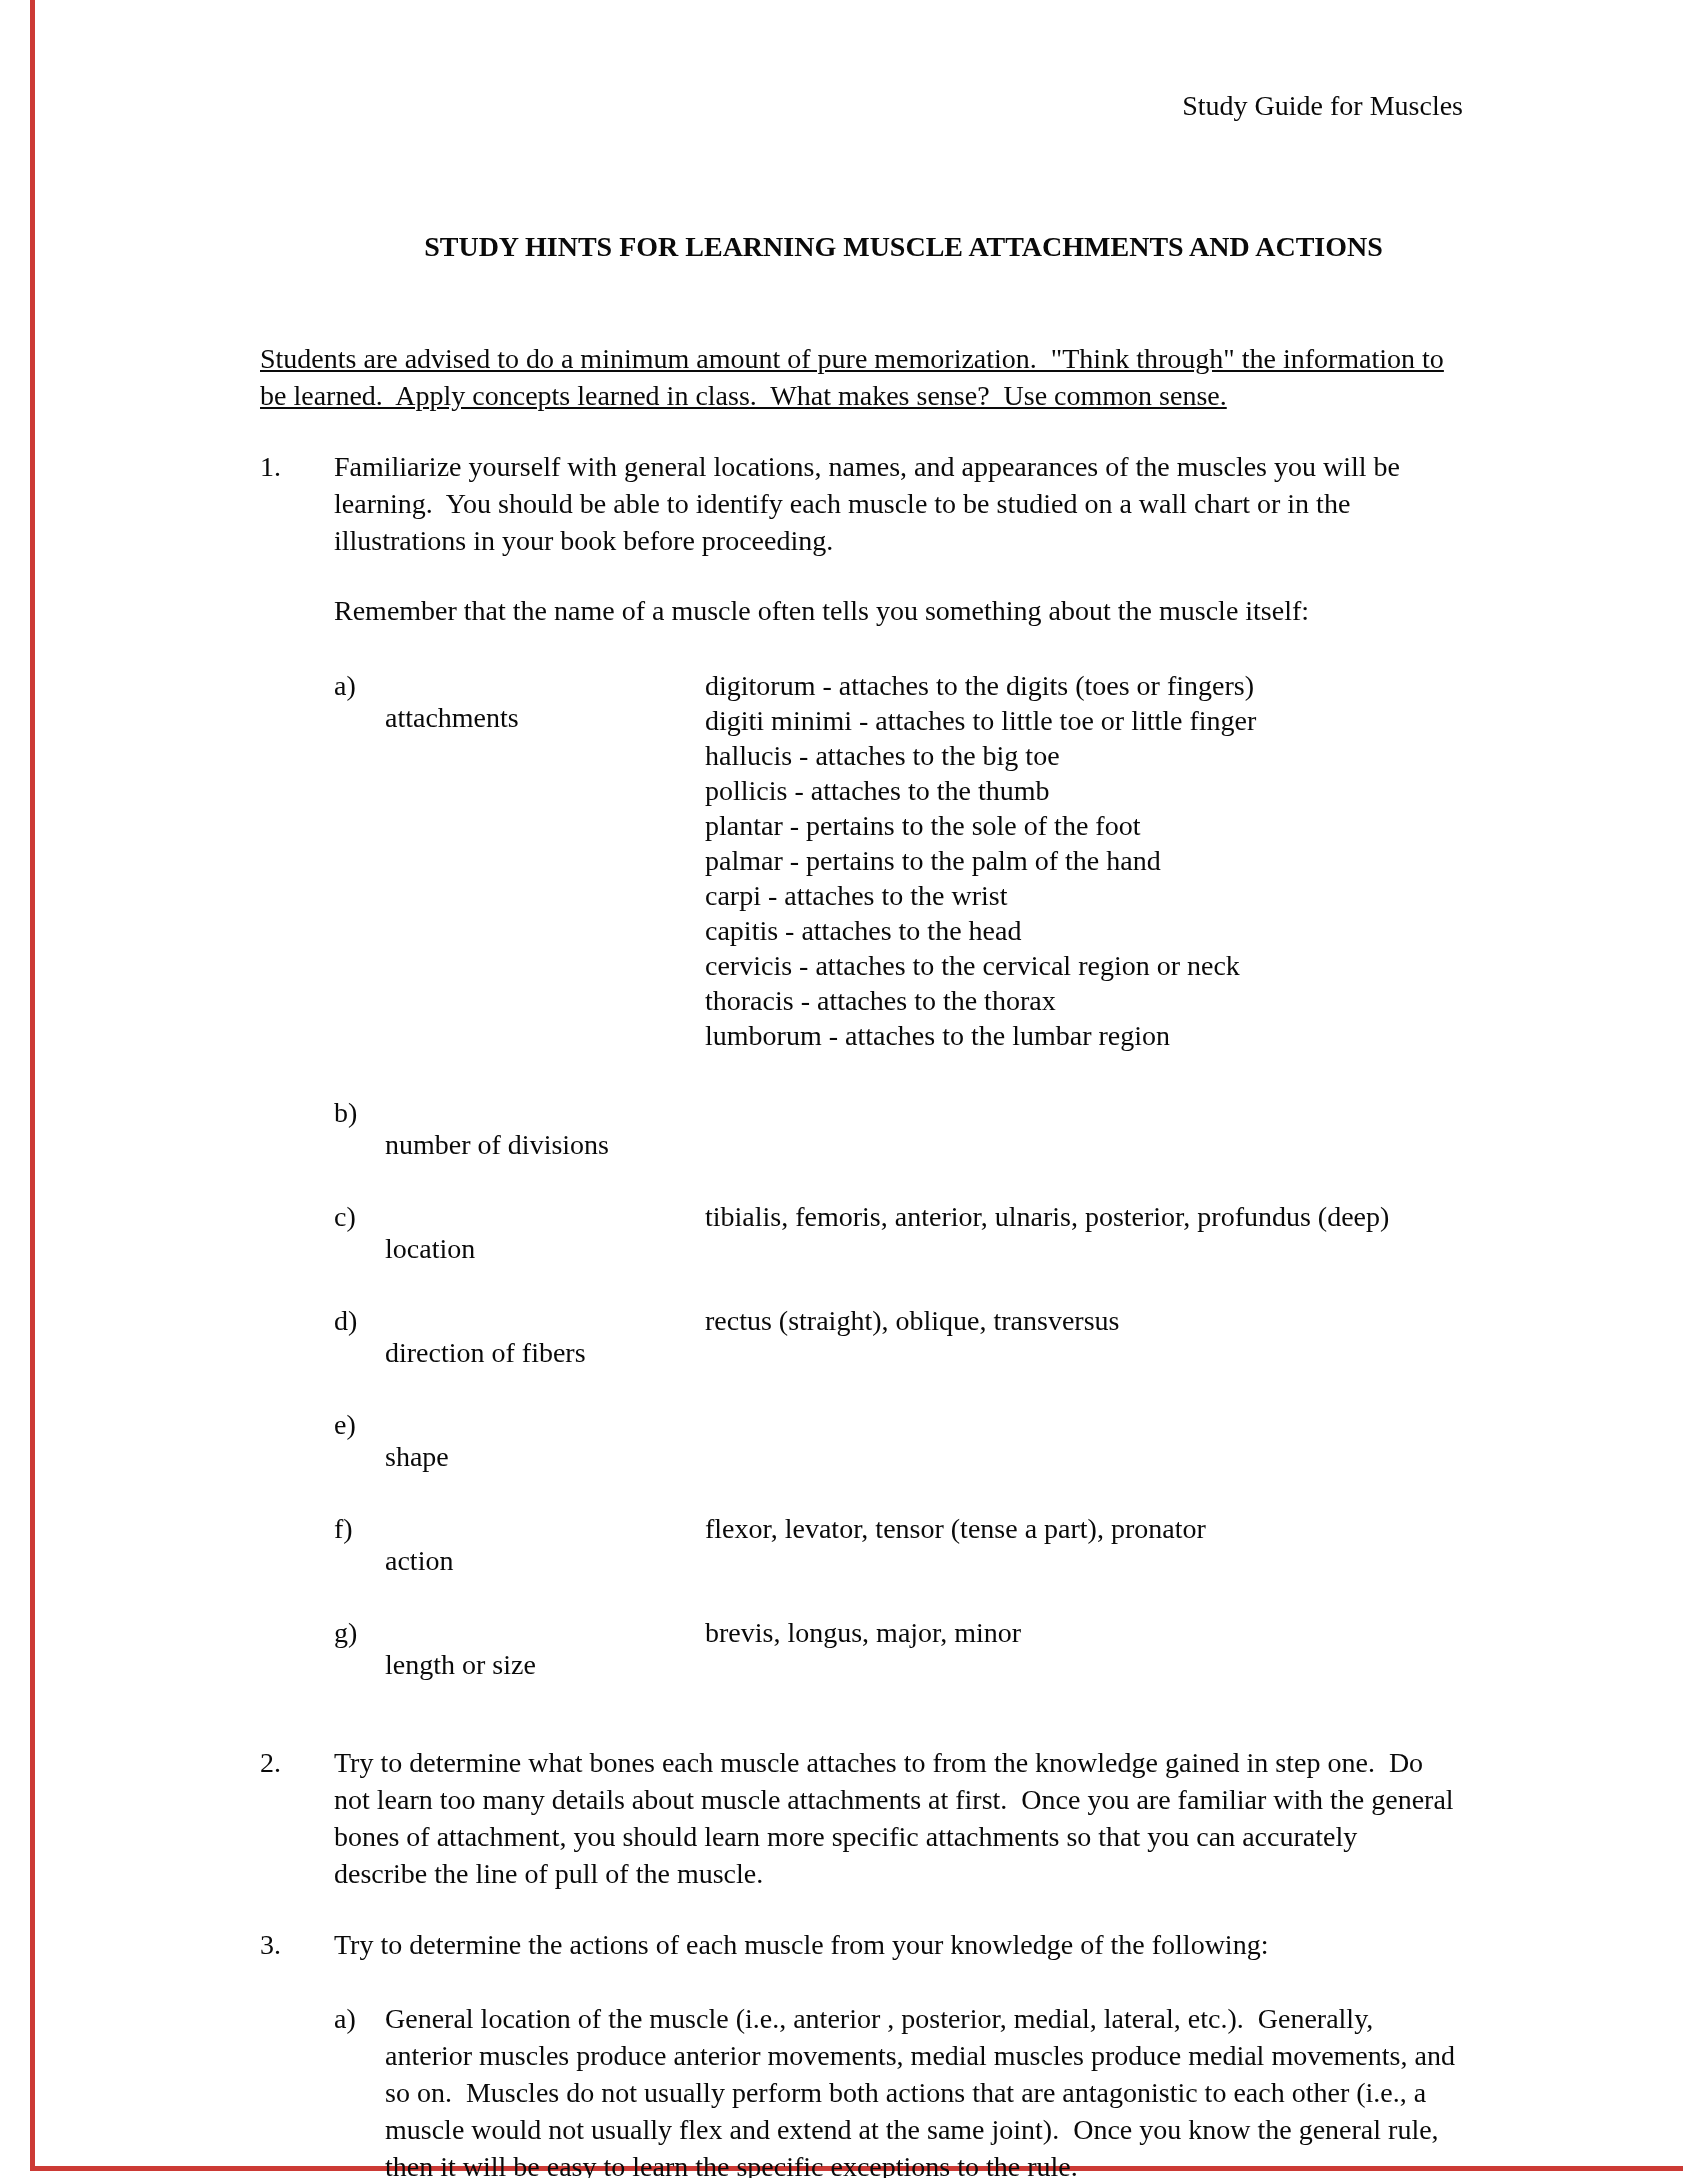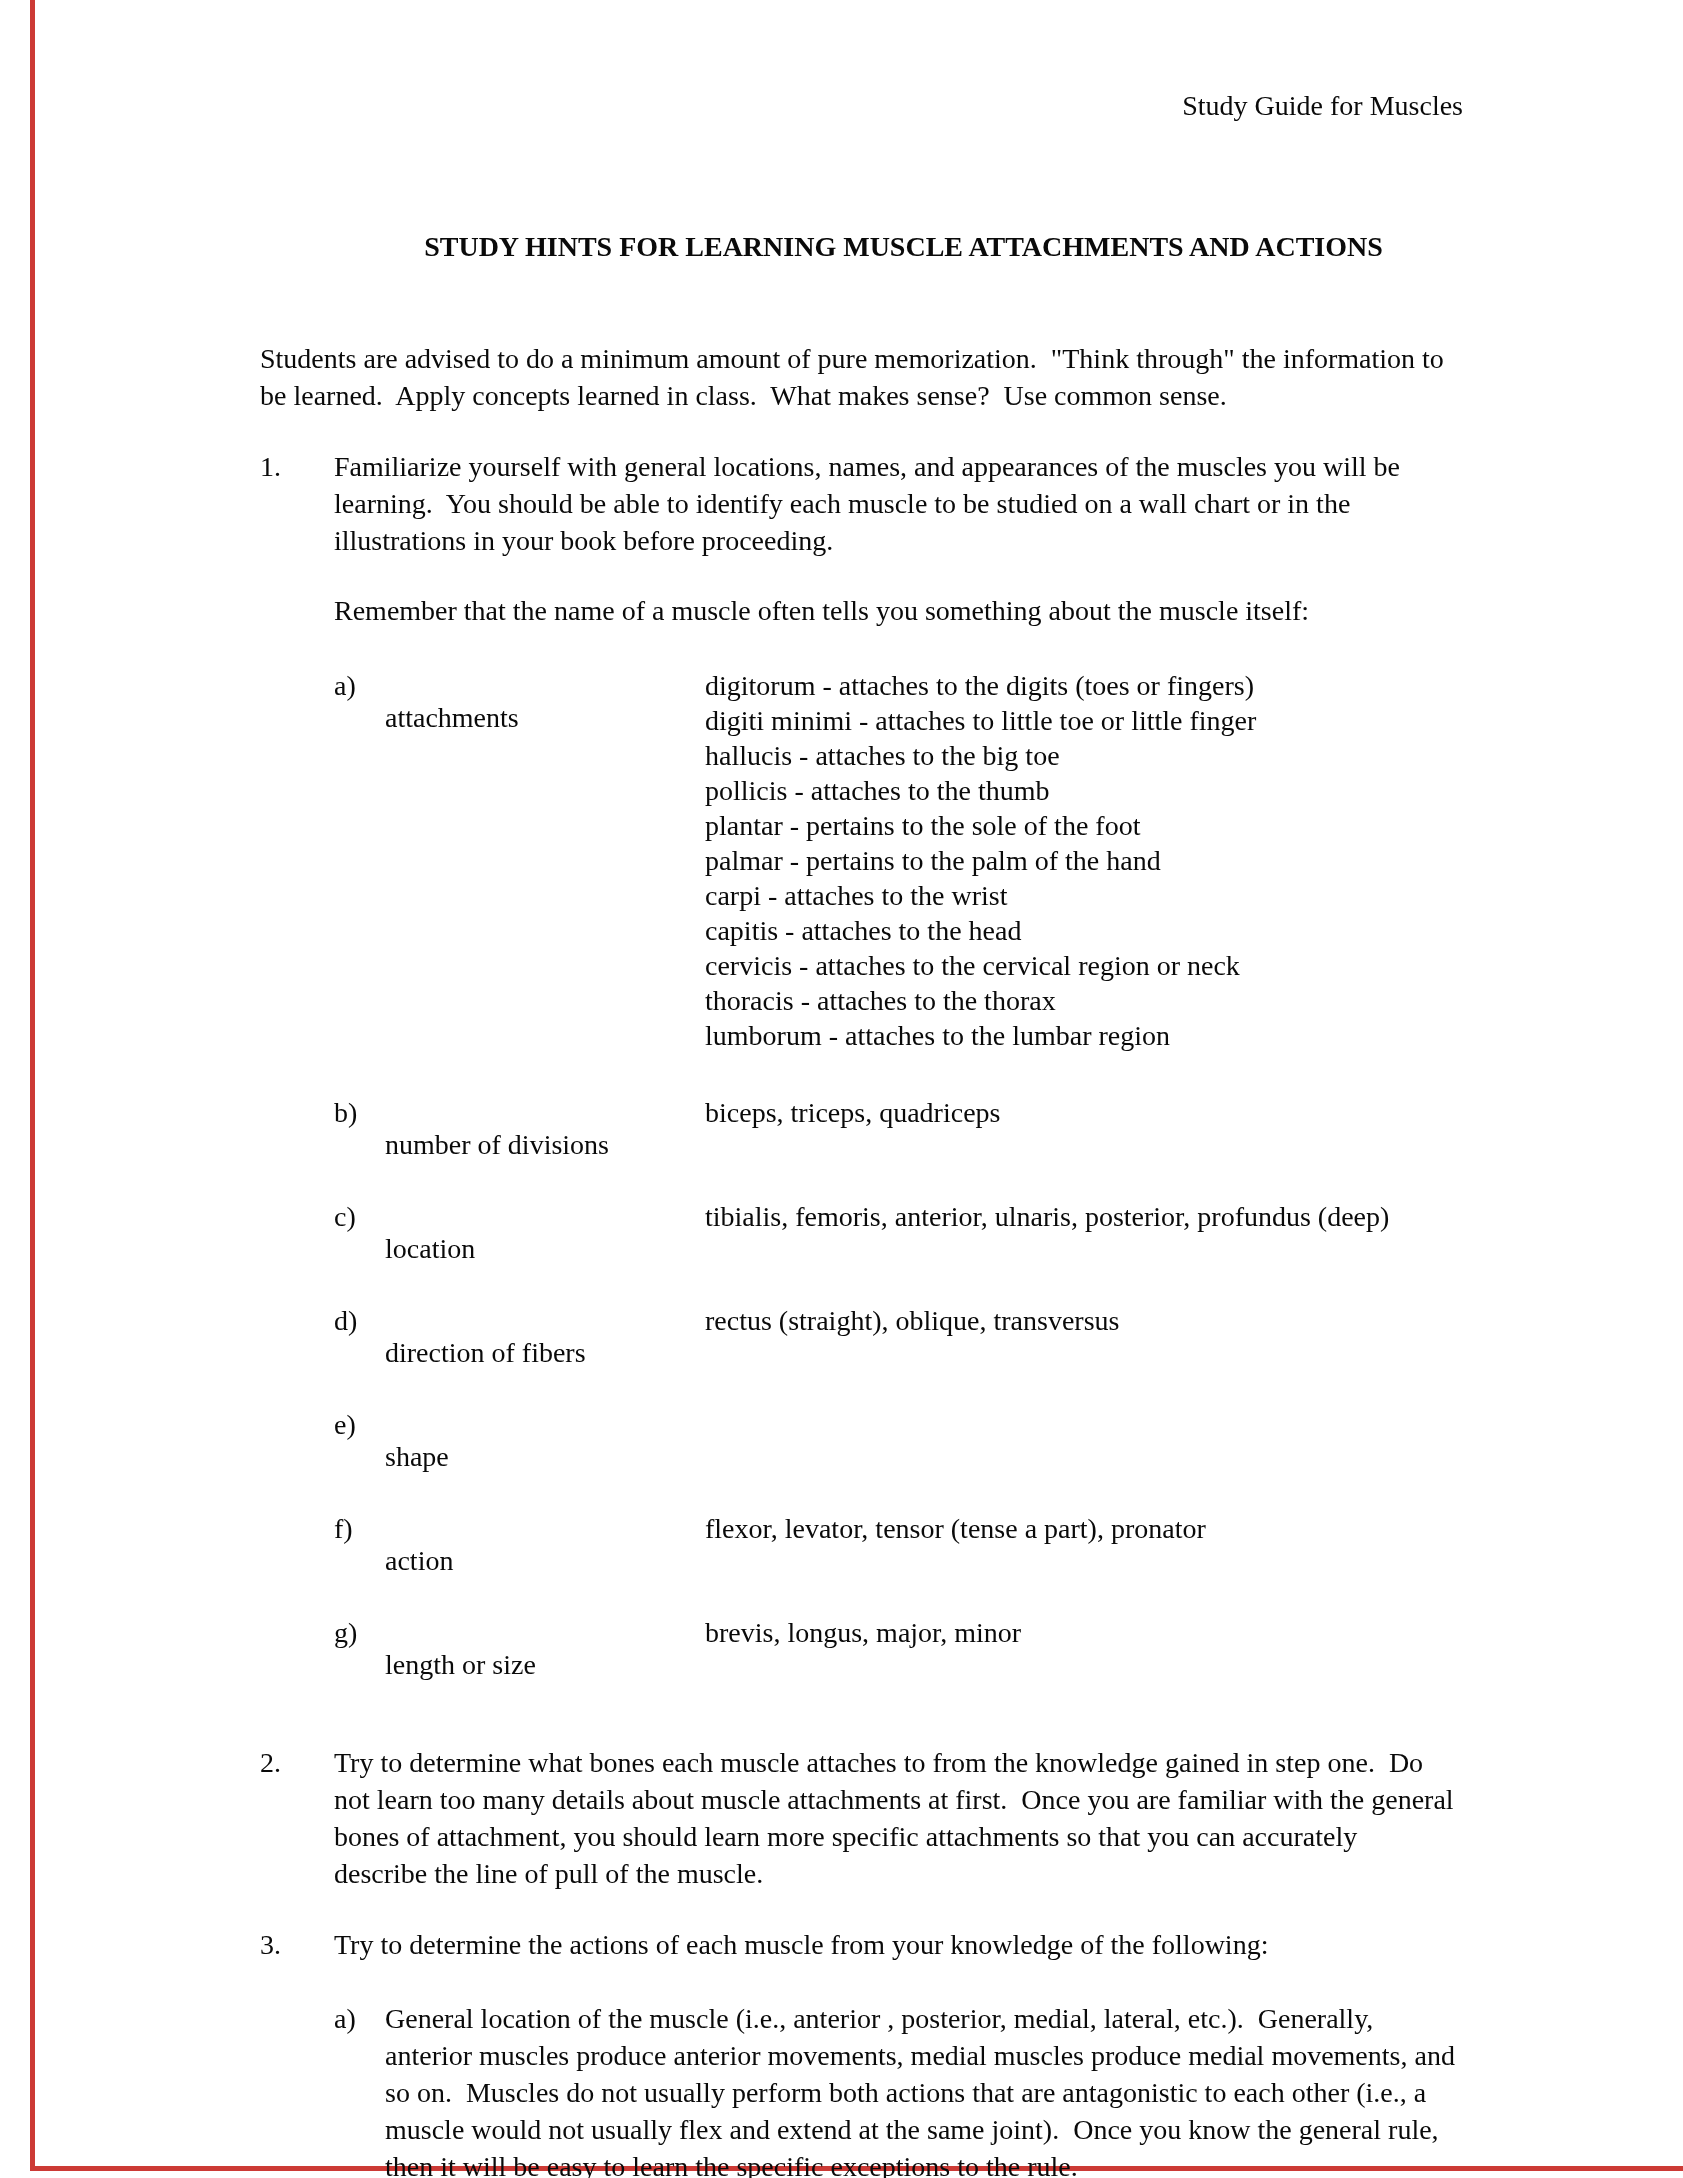--- a/index.html
+++ b/index.html
@@ -26,20 +26,21 @@
     text-align: right;
     padding-right: 84px;
   }
   .doc-title {
     margin-top: 104px;
     text-align: center;
     font-weight: bold;
   }
   .intro {
     margin-top: 75px;
+    text-decoration: underline;
   }
   .item { display: flex; align-items: flex-start; }
   .item-number { width: 74px; flex: 0 0 74px; }
   .item-text { flex: 1; }
 
   .item-1 { margin-top: 34px; }
   .remember { margin-top: 33px; margin-left: 74px; }
 
   .clue-row {
     display: flex;
@@ -120,21 +121,20 @@
 carpi - attaches to the wrist
 capitis - attaches to the head
 cervicis - attaches to the cervical region or neck
 thoracis - attaches to the thorax
 lumborum - attaches to the lumbar region</span>
     </div>
 
     <div class="clue-row clue-b">
       <span class="clue-letter">b)</span>
       <span class="clue-label">number of divisions</span>
-      <span class="clue-value pre">biceps, triceps, quadriceps</span>
     </div>
 
     <div class="clue-row clue-c">
       <span class="clue-letter">c)</span>
       <span class="clue-label">location</span>
       <span class="clue-value pre">tibialis, femoris, anterior, ulnaris, posterior, profundus (deep)</span>
     </div>
 
     <div class="clue-row clue-d">
       <span class="clue-letter">d)</span>

